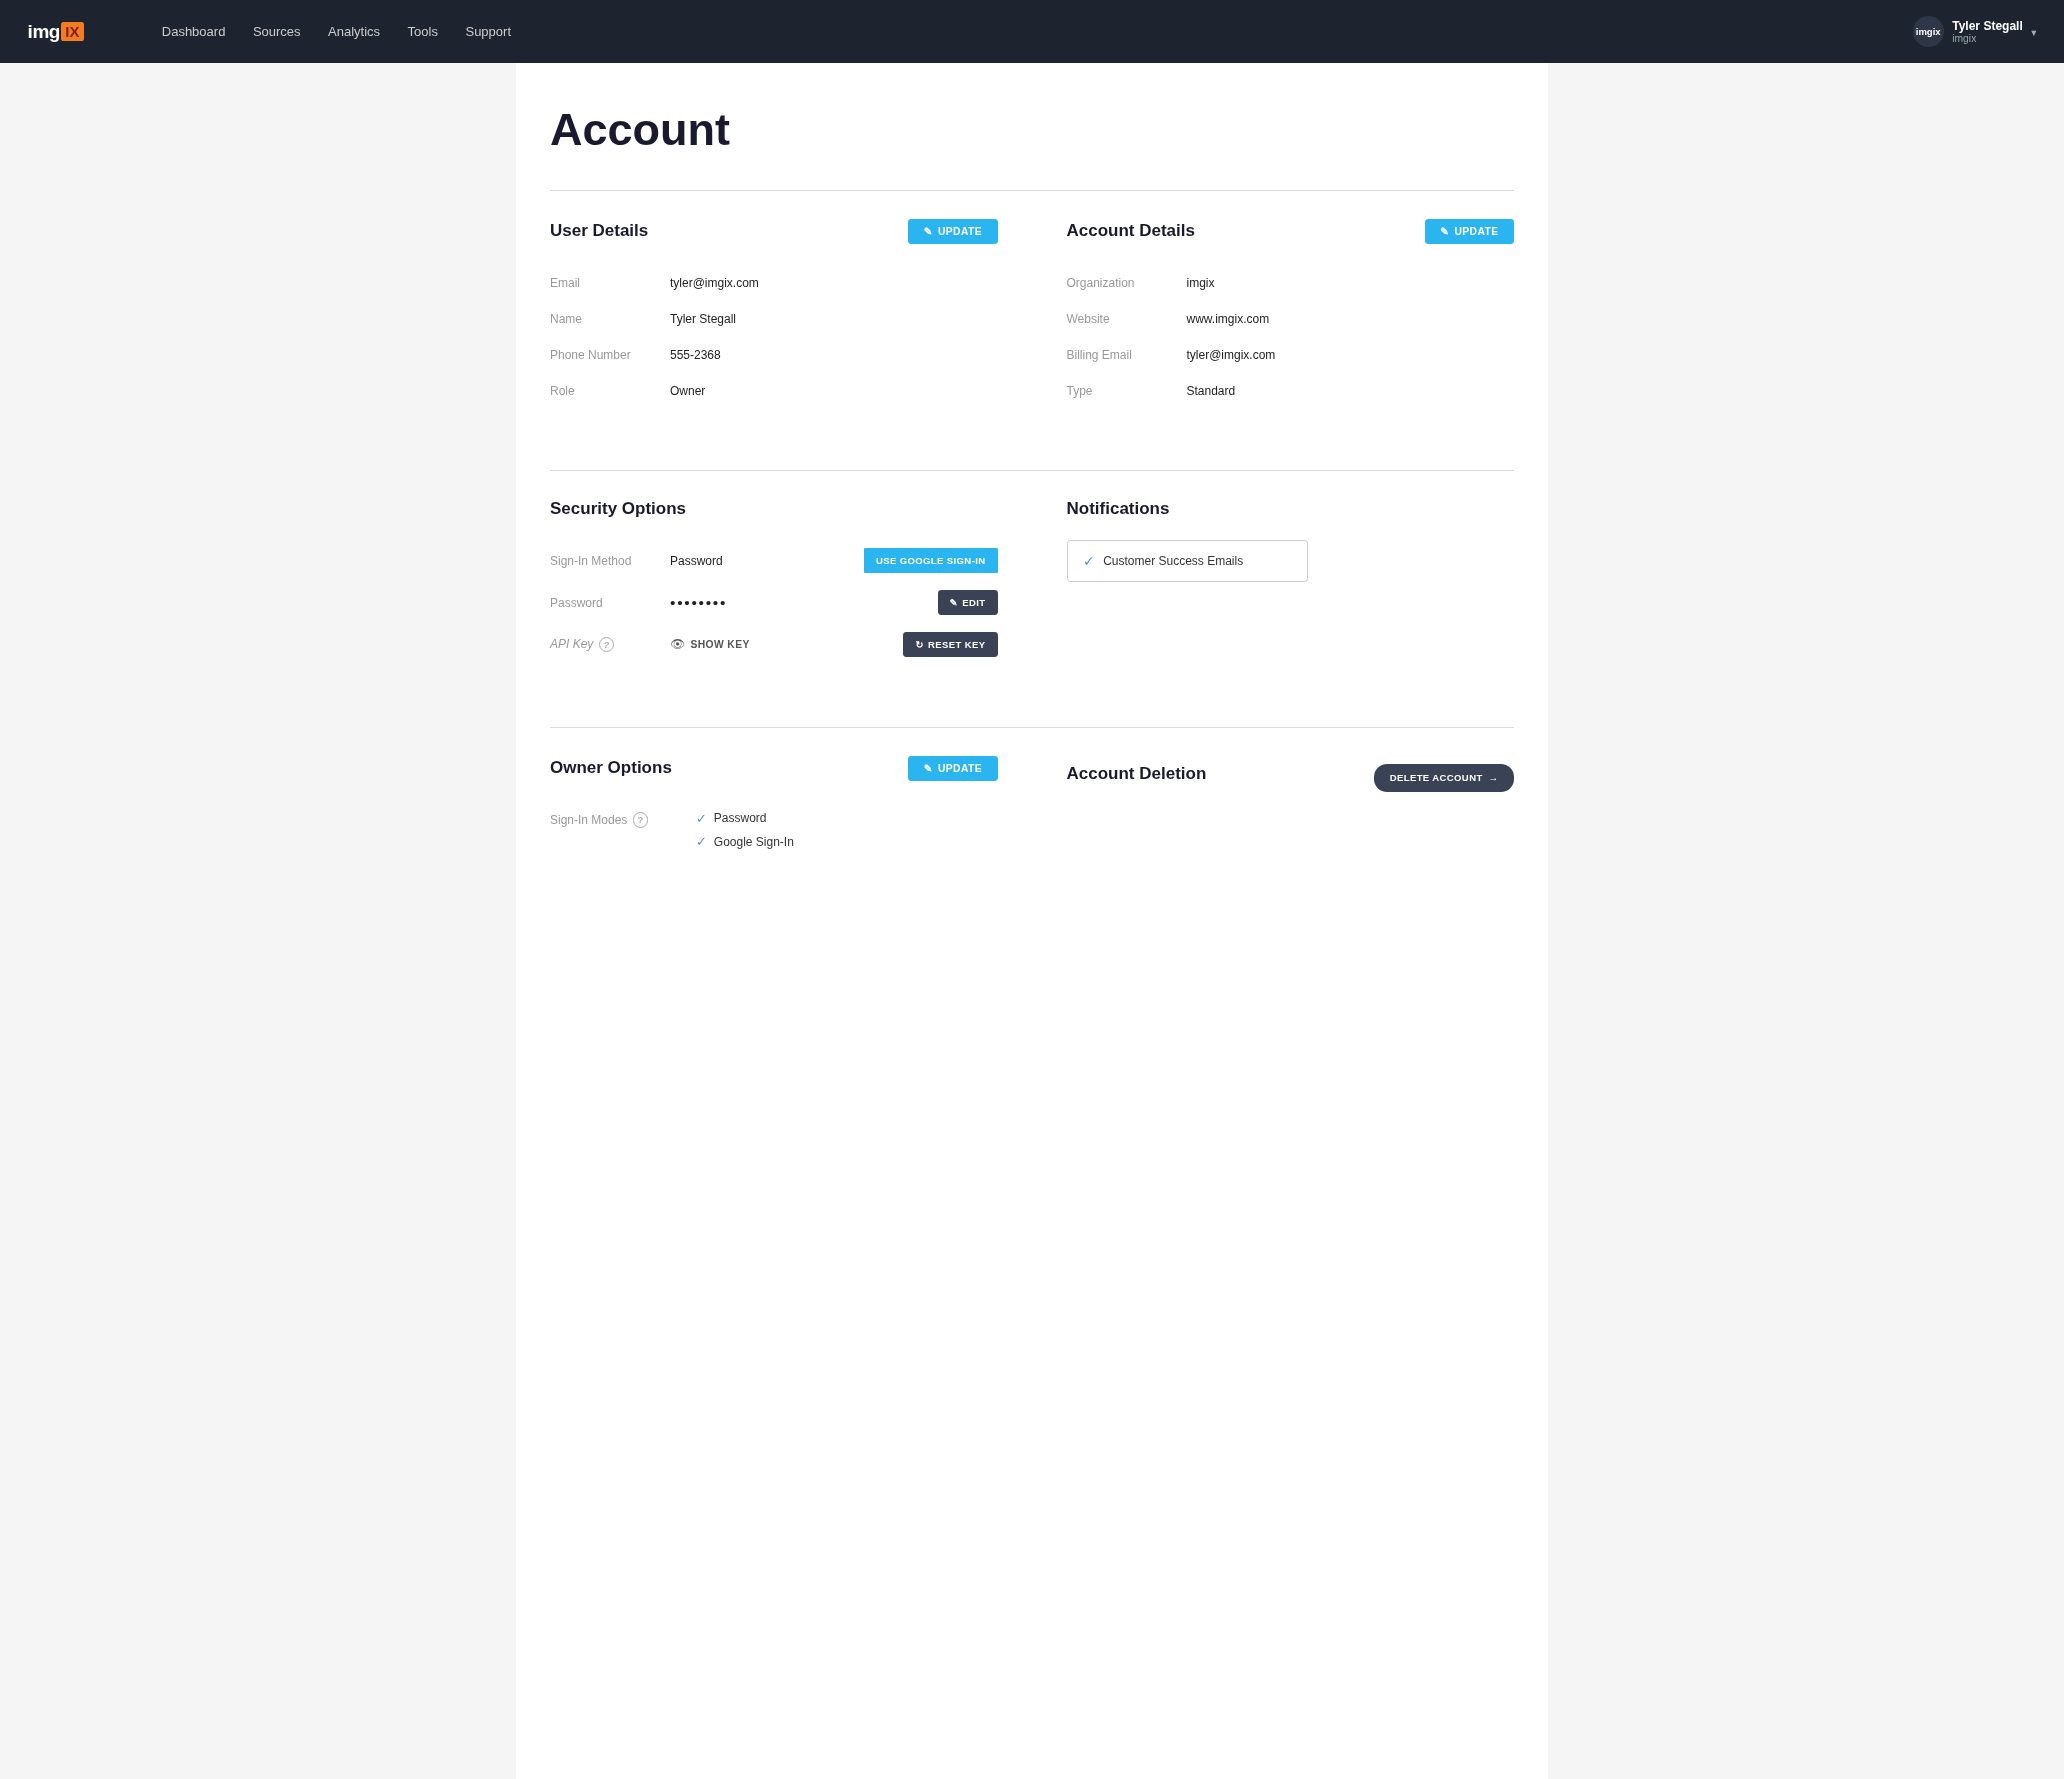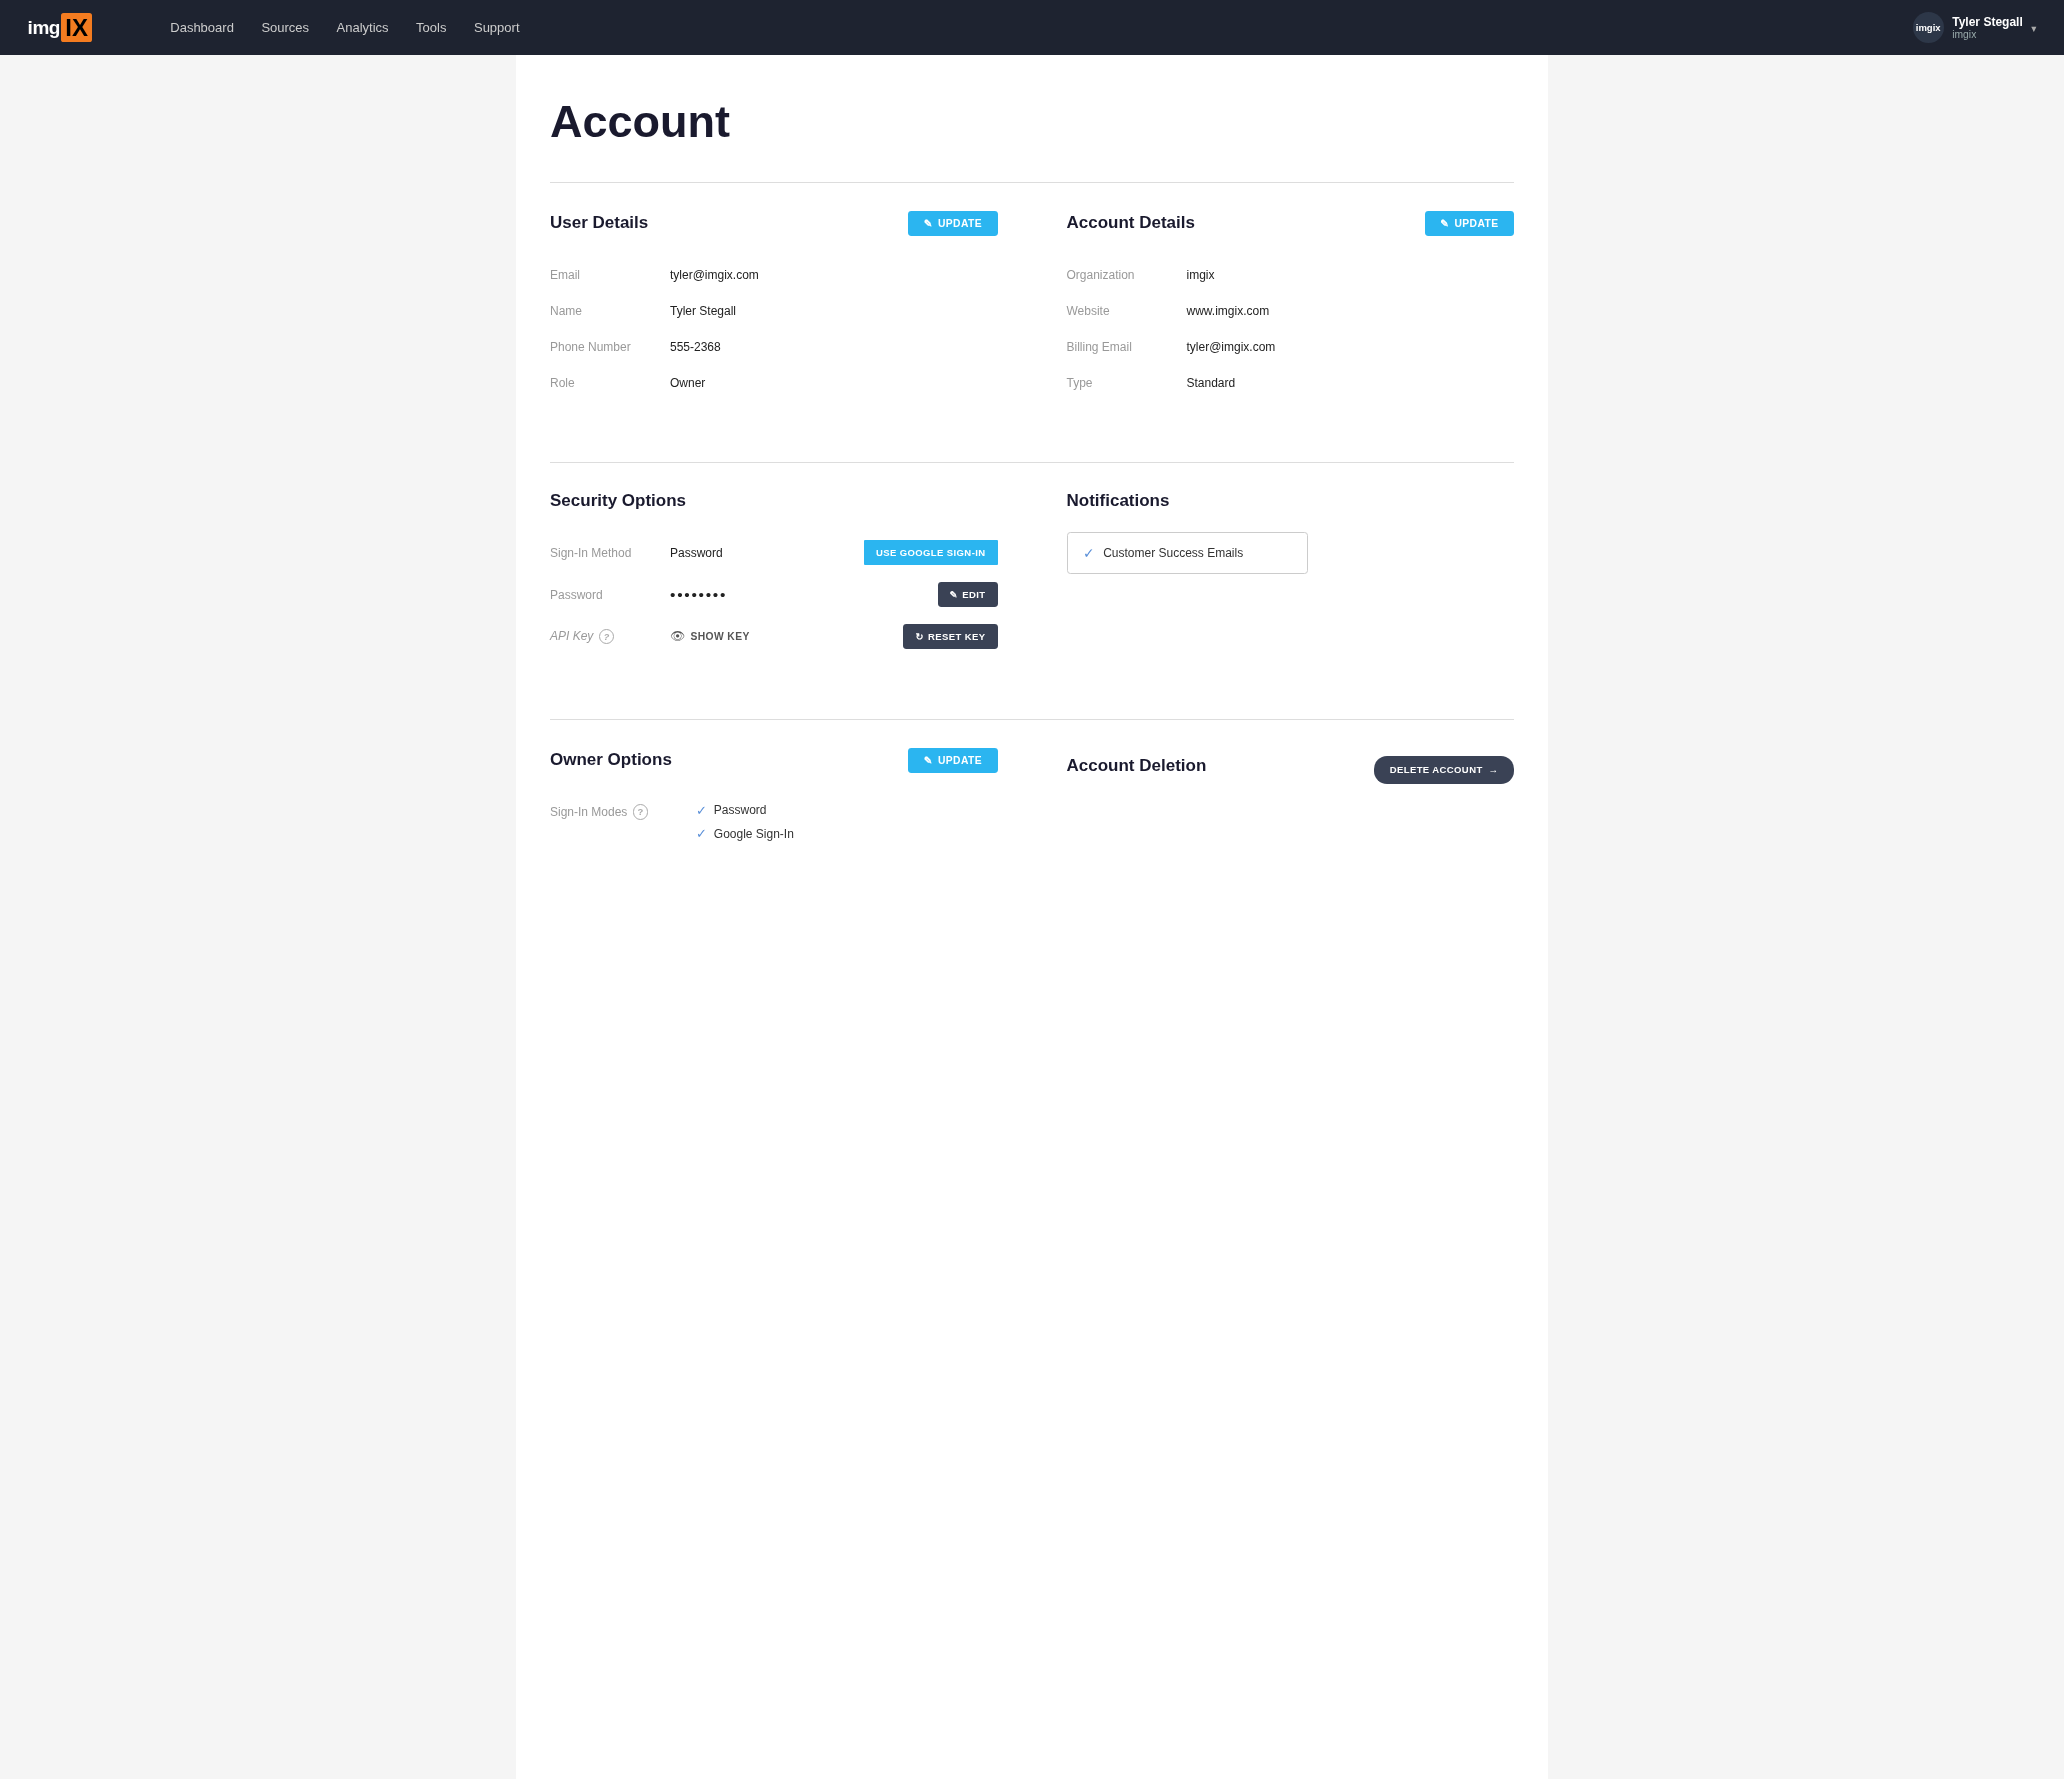--- a/index.html
+++ b/index.html
@@ -4,37 +4,37 @@
   <style>
     * { box-sizing: border-box; margin: 0; padding: 0; }
     body { font-family: -apple-system, BlinkMacSystemFont, 'Segoe UI', Helvetica, Arial, sans-serif; background: #f5f5f5; color: #333; }
 
     
     nav {
       background: #1e2330;
       display: flex;
       align-items: center;
       padding: 0 27.5px;
-      height: 55px;
+      height: 63px;
     }
     .nav-logo {
       display: flex;
       align-items: center;
       margin-right: 34px;
     }
     .logo-text {
       color: #fff;
       font-size: 19px;
       font-weight: 700;
       letter-spacing: -0.4px;
     }
     .logo-box {
       background: #f47c20;
-      color: #000000;
-      font-size: 24px;
+      color: #7f1d1d;
+      font-size: 15px;
       font-weight: 700;
       padding: 0.9px 4.3px;
       border-radius: 2.6px;
       margin-left: 0.9px;
     }
     .nav-links {
       display: flex;
       gap: 27.5px;
       flex: 1;
       padding-left: 44px;

